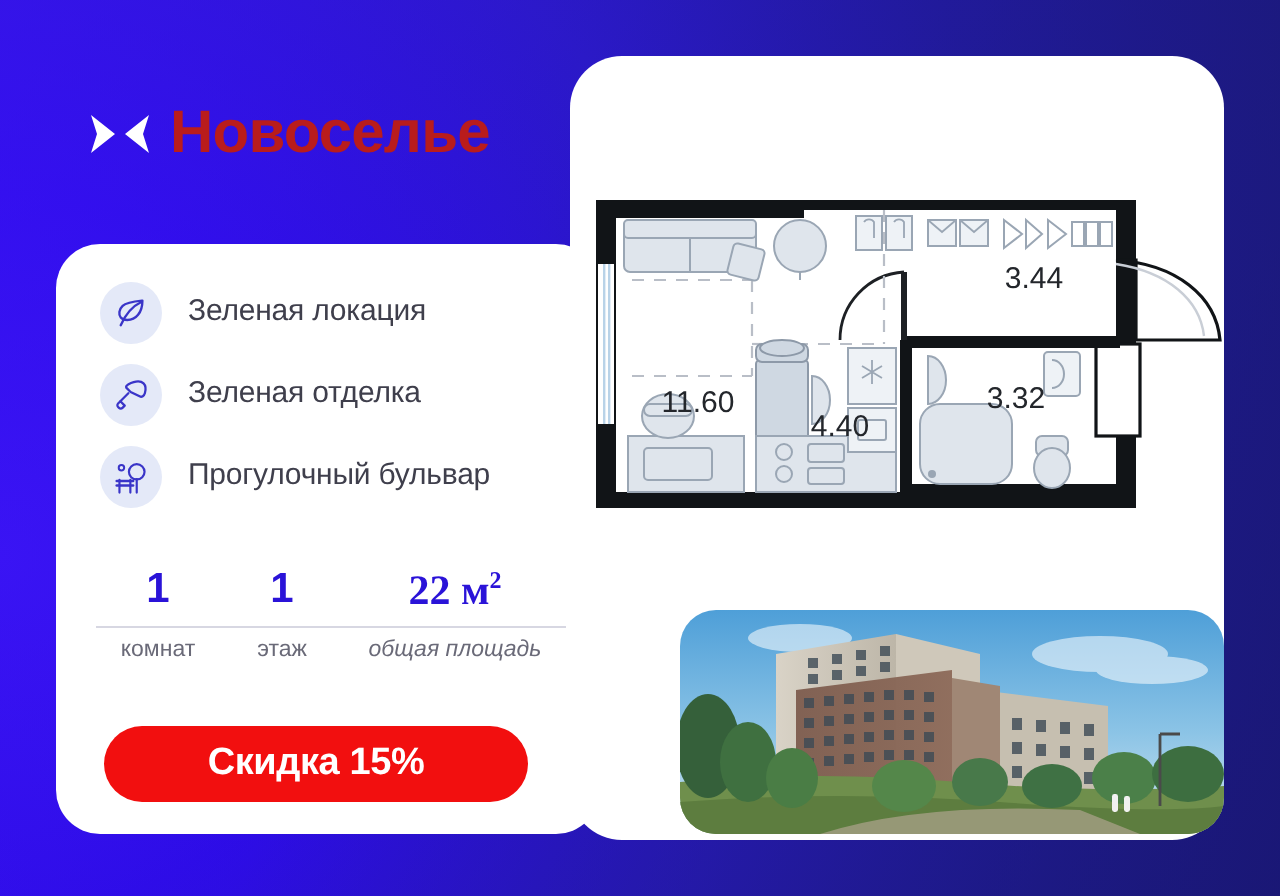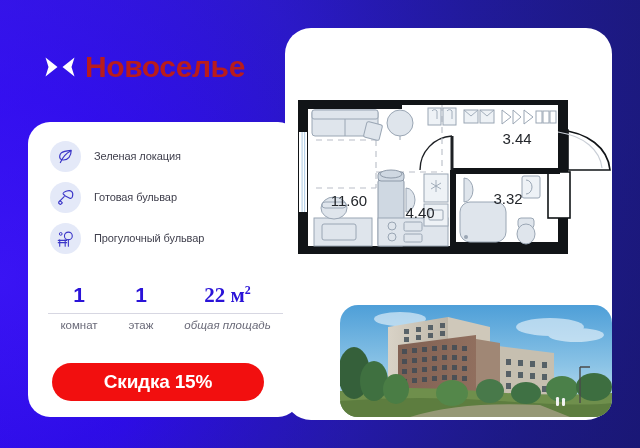--- a/index.html
+++ b/index.html
@@ -49,21 +49,21 @@
   
   .features{position:absolute;left:50px;top:141px;width:240px;z-index:6;}
   .feature{display:flex;align-items:center;gap:13px;margin-bottom:10px;}
   .feature:last-child{margin-bottom:12px;}
   .f-icon{
     width:31px;height:31px;border-radius:50%;background:#e4e9f8;
     flex:0 0 31px;display:flex;align-items:center;justify-content:center;
   }
   .f-icon svg{display:block;}
   .f-label{
-    font-size:11px;color:#3f3f4c;font-weight:400;line-height:1.12;
+    font-size:15px;color:#3f3f4c;font-weight:400;line-height:1.12;
     letter-spacing:-0.1px;
   }
 
   
   .stats{position:absolute;left:48px;top:283px;width:235px;z-index:6;}
   .stats-values{display:flex;align-items:flex-end;}
   .sv{color:#2a13d8;font-weight:700;font-size:21px;text-align:center;line-height:24px;}
   .sv.s1{width:62px;}
   .sv.s2{width:62px;}
   .sv.s3{width:111px;font-size:21px;font-family:Liberation Serif, serif;}
@@ -129,21 +129,21 @@
     </div>
 
     <div class="feature">
       <span class="f-icon">
         <svg width="19" height="19" viewBox="0 0 20 20">
           <path d="M11.4 3.2c2.1-.6 4.2-.3 5.2.7 1 1 1.3 3.1.7 5.2-.4 1.4-1.6 2.2-2.8 1.6L9.8 8.4 7.5 6.1C7 4.9 9.9 3.6 11.4 3.2Z" fill="none" stroke="#3a35c8" stroke-width="1.2" stroke-linejoin="round"></path>
           <path d="M8.6 9.1 4.4 13.3" fill="none" stroke="#3a35c8" stroke-width="1.2" stroke-linecap="round"></path>
           <path d="M3.2 14.5c-.5.5-.5 1.3 0 1.8l.5.5c.5.5 1.3.5 1.8 0l1.2-1.2-2.3-2.3Z" fill="none" stroke="#3a35c8" stroke-width="1.2" stroke-linejoin="round"></path>
         </svg>
       </span>
-      <span class="f-label">Готовая бульвар</span>
+      <span class="f-label">Зеленая отделка</span>
     </div>
 
     <div class="feature">
       <span class="f-icon">
         <svg width="20" height="20" viewBox="0 0 22 22">
           <path d="M13.6 3.4c2.4 0 4.3 1.9 4.3 4.2 0 2.3-1.9 4.2-4.3 4.2-2.4 0-4.3-1.9-4.3-4.2 0-2.3 1.9-4.2 4.3-4.2Z" fill="none" stroke="#3a35c8" stroke-width="1.2"></path>
           <path d="M13.6 11.6V19" fill="none" stroke="#3a35c8" stroke-width="1.2" stroke-linecap="round"></path>
           <circle cx="5.2" cy="5.4" r="1.5" fill="none" stroke="#3a35c8" stroke-width="1.1"></circle>
           <path d="M2.6 12.6h9" fill="none" stroke="#3a35c8" stroke-width="1.4" stroke-linecap="round"></path>
           <path d="M2.6 15.1h9" fill="none" stroke="#3a35c8" stroke-width="1.4" stroke-linecap="round"></path>

